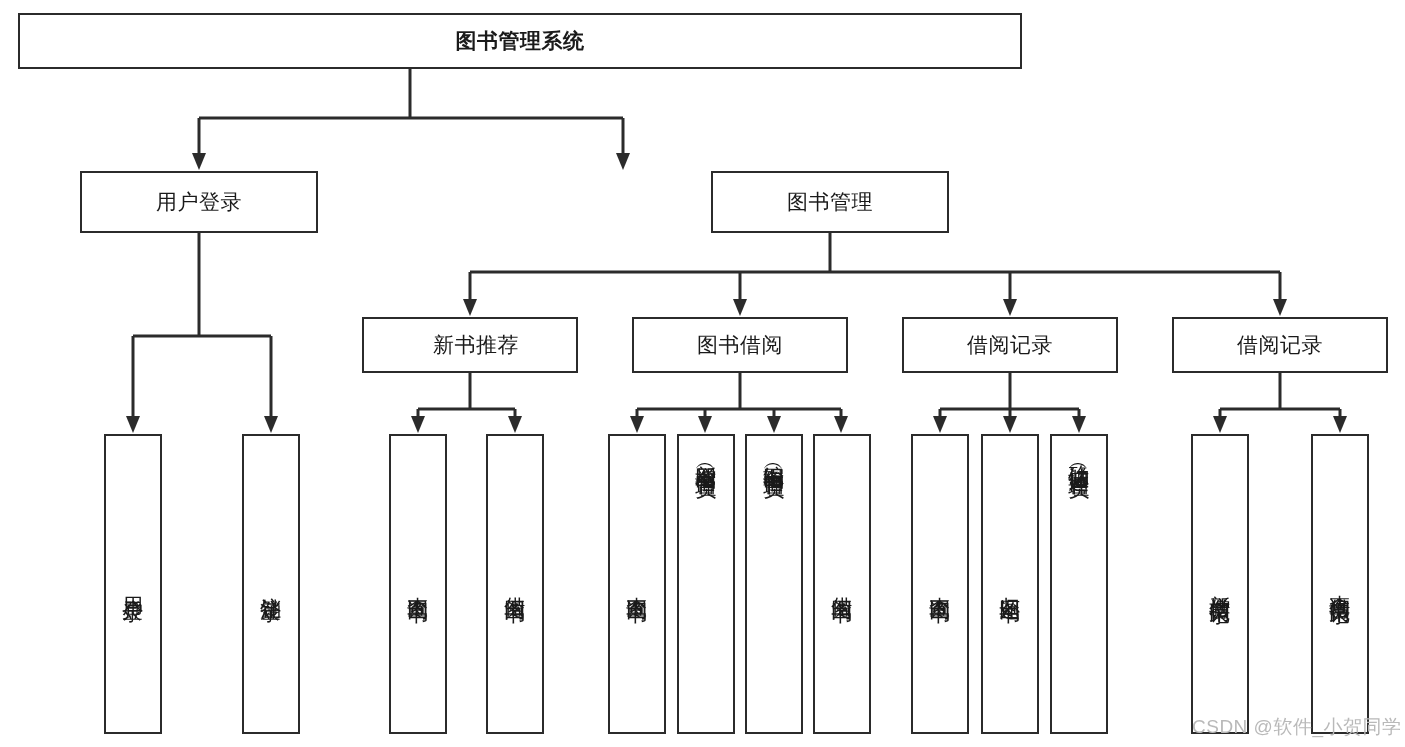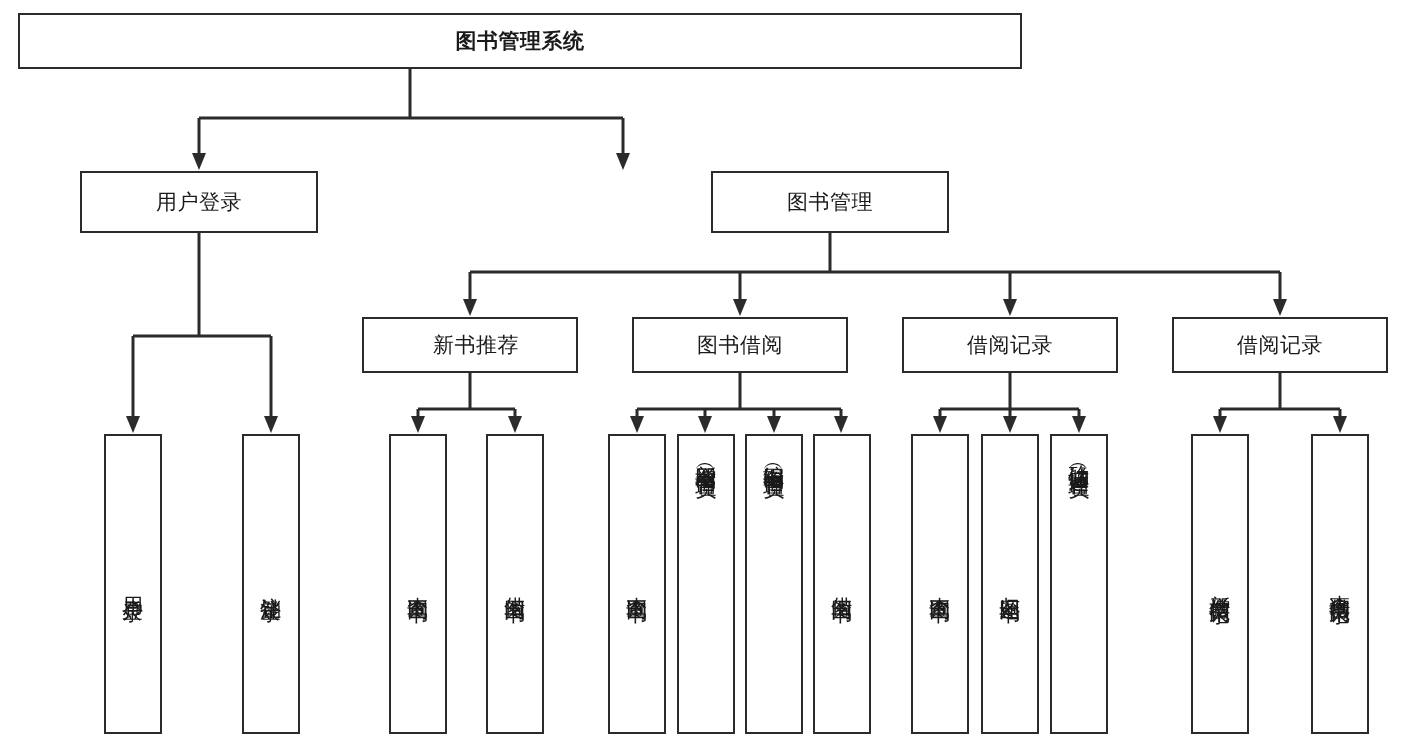--- a/index.html
+++ b/index.html
@@ -191,14 +191,15 @@
         <span class="node-label">确认归还（管理员）</span>
       </div>
       <div class="node leaf centered" style="left: 1191px; top: 434px; width: 58px; height: 300px;">
         <span class="node-label">新增借阅记录</span>
       </div>
       <div class="node leaf centered" style="left: 1311px; top: 434px; width: 58px; height: 300px;">
         <span class="node-label">查询借阅记录</span>
       </div>
     </div>
 
+  <div class="watermark" style="left: 1192px; top: 714px;">CSDN @软件_小贺同学</div>
 
 </div>
 
 </body></html>

